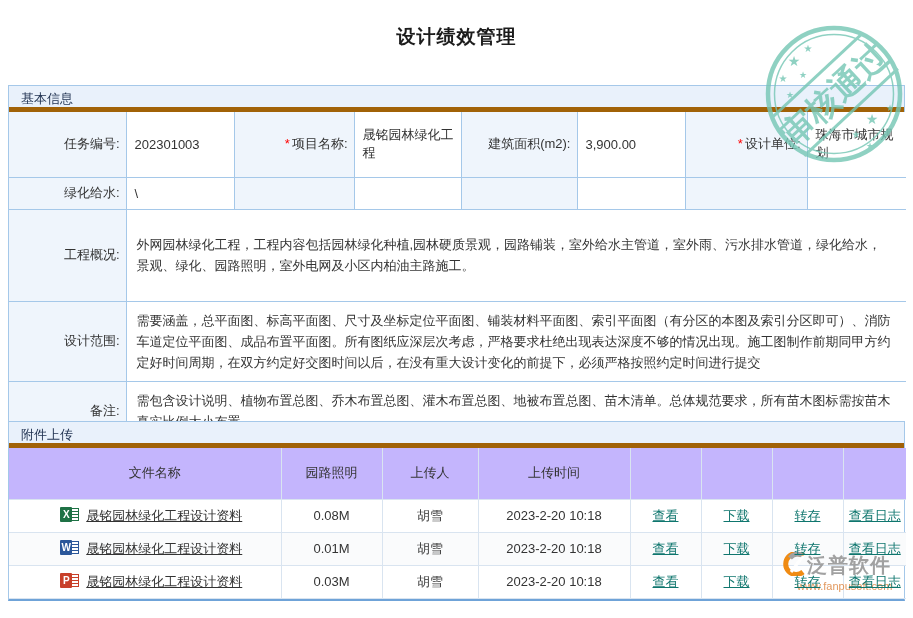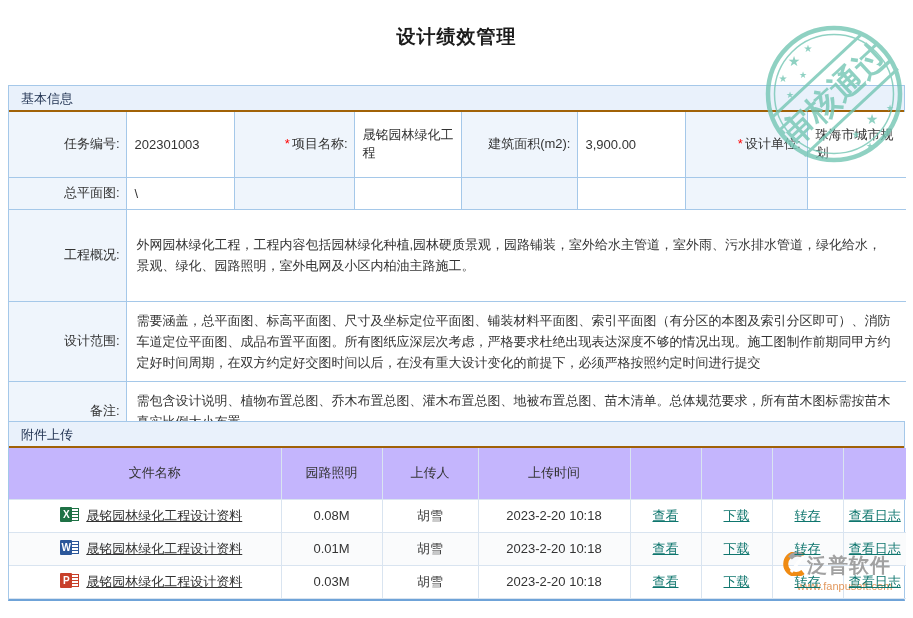--- a/index.html
+++ b/index.html
@@ -17,21 +17,21 @@
   .panel {
     position:absolute; left:8px; width:897px;
     border:1px solid #a5c8e9; border-bottom:2px solid #6fa3d8;
     background:#fff;
   }
   #panel-basic { top:85px; }
   #panel-attach { top:421px; }
   .panel-header {
     height:26px; line-height:26px; padding-left:12px;
     background:#e9f1fb; color:#1f3150; font-size:13px;
-    border-bottom:2px solid #a16207;
+    border-bottom:5px solid #a16207;
   }
   table { border-collapse:collapse; table-layout:fixed; width:100%; }
   
   #basic-table td { border:1px solid #a5c8e9; font-size:13px; vertical-align:middle; }
   #basic-table tr td:first-child { border-left:none; }
   #basic-table tr td:last-child { border-right:none; }
   #basic-table tr:first-child td { border-top:none; }
   #basic-table tr:last-child td { border-bottom:none; }
   .lbl { background:#eff5fc; text-align:right; padding:4px 6px 4px 2px; color:#333; }
   .val { background:#fff; text-align:left; padding:4px 6px 4px 8px; color:#333; }
@@ -118,21 +118,21 @@
         <td class="lbl">任务编号:</td>
         <td class="val">202301003</td>
         <td class="lbl"><span class="req">*</span><span>项目名称:</span></td>
         <td class="val">晟铭园林绿化工程</td>
         <td class="lbl">建筑面积(m2):</td>
         <td class="val">3,900.00</td>
         <td class="lbl"><span class="req">*</span><span>设计单位:</span></td>
         <td class="val">珠海市城市规划</td>
       </tr>
       <tr style="height:32px">
-        <td class="lbl">总平面图:</td>
+        <td class="lbl">绿化给水:</td>
         <td class="val">\</td>
         <td class="lbl"></td>
         <td class="val"></td>
         <td class="lbl"></td>
         <td class="val"></td>
         <td class="lbl"></td>
         <td class="val"></td>
       </tr>
       <tr style="height:92px">
         <td class="lbl">工程概况:</td>

